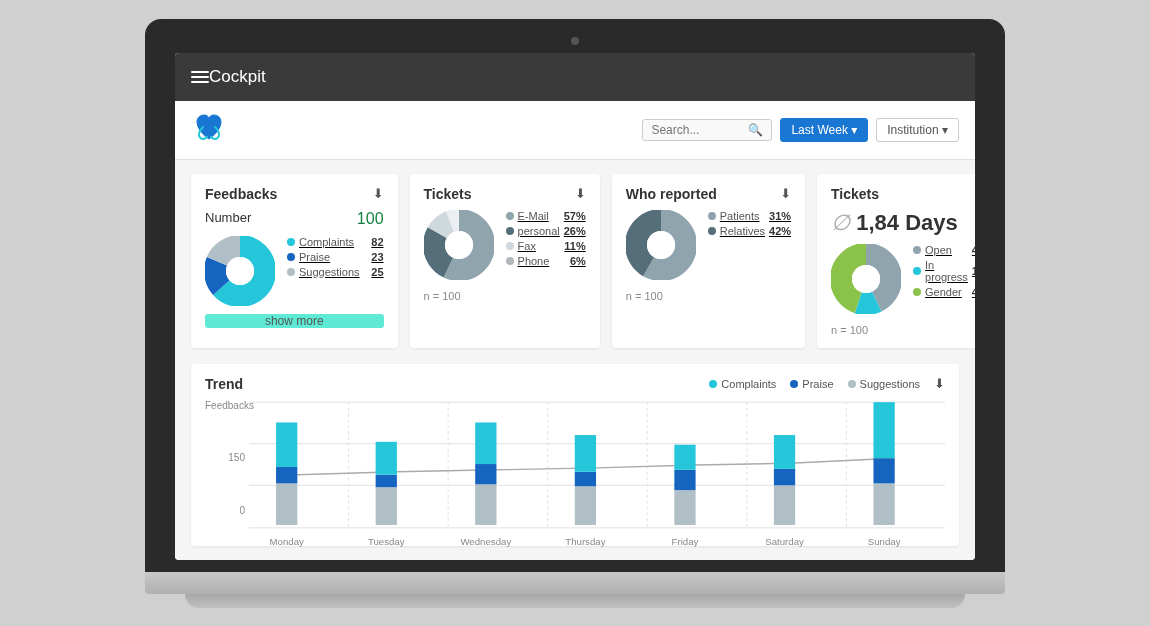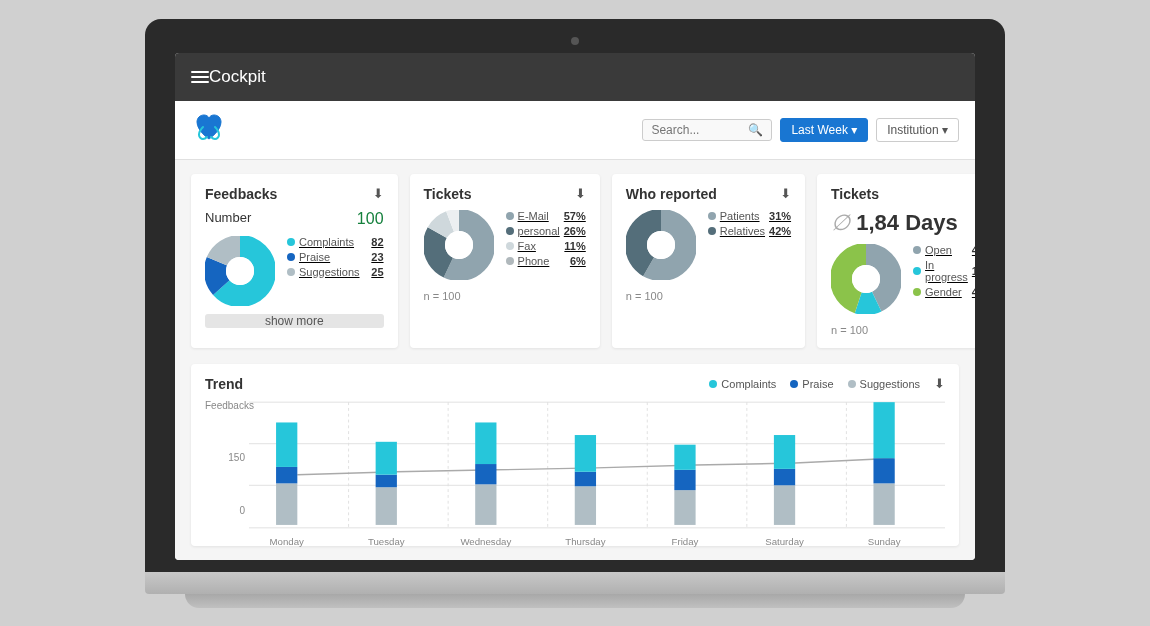--- a/index.html
+++ b/index.html
@@ -290,21 +290,21 @@
     }
 
     .card-footer {
       margin-top: 10px;
       font-size: 11px;
       color: #888;
     }
 
     .show-more-btn {
       width: 100%;
-      background: #e5e5e5;
+      background: #5eead4;
       border: none;
       border-radius: 3px;
       font-size: 12px;
       color: #555;
       cursor: pointer;
       margin-top: 8px;
     }
 
     
     .tickets-avg {

